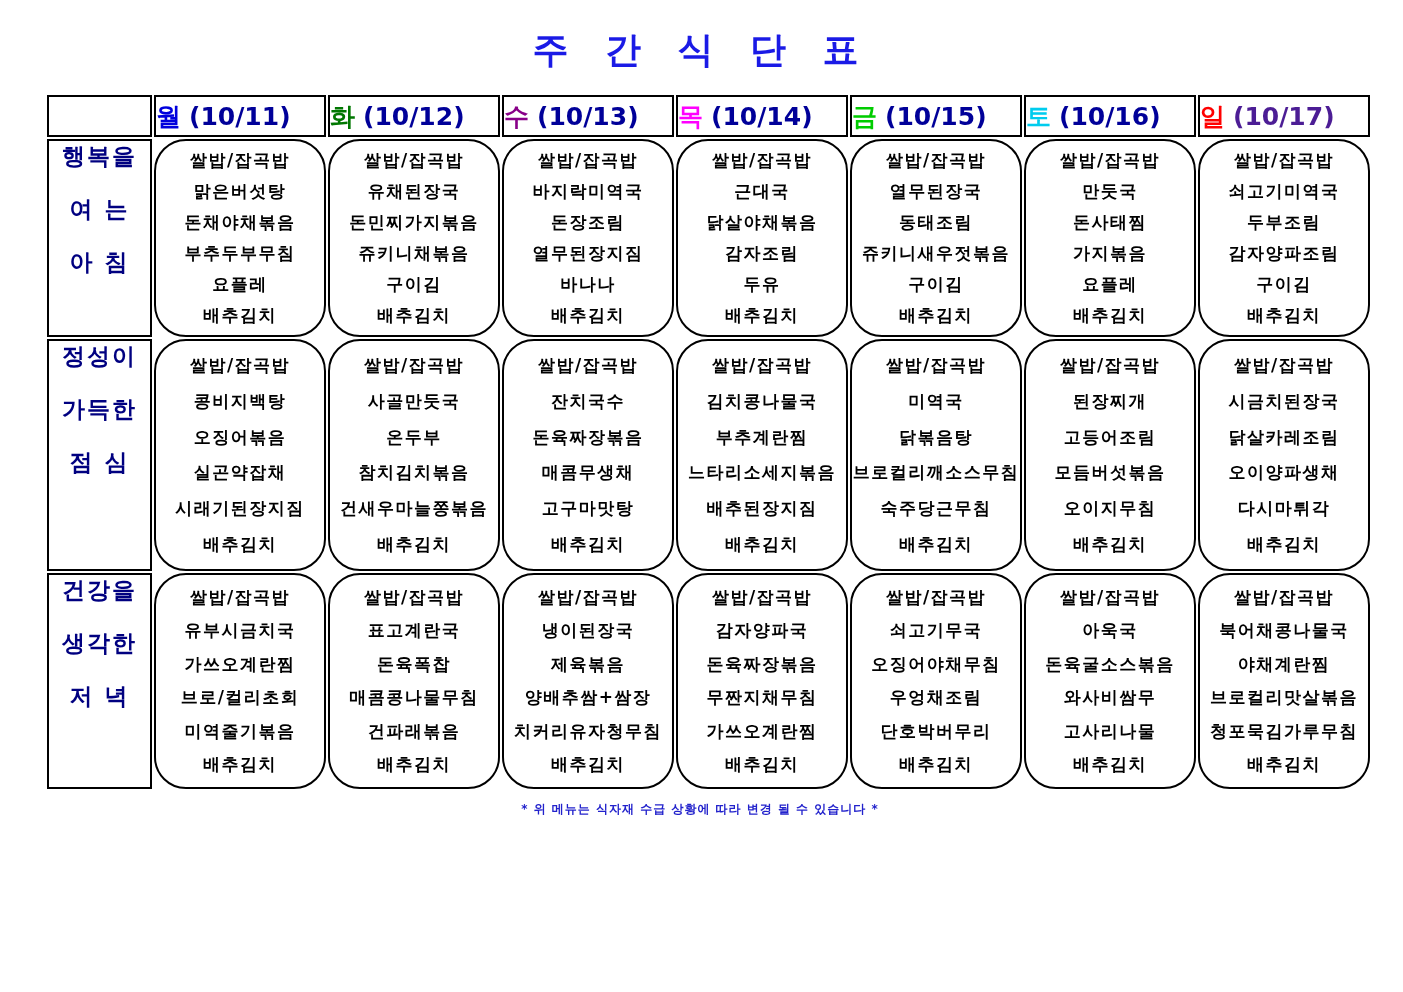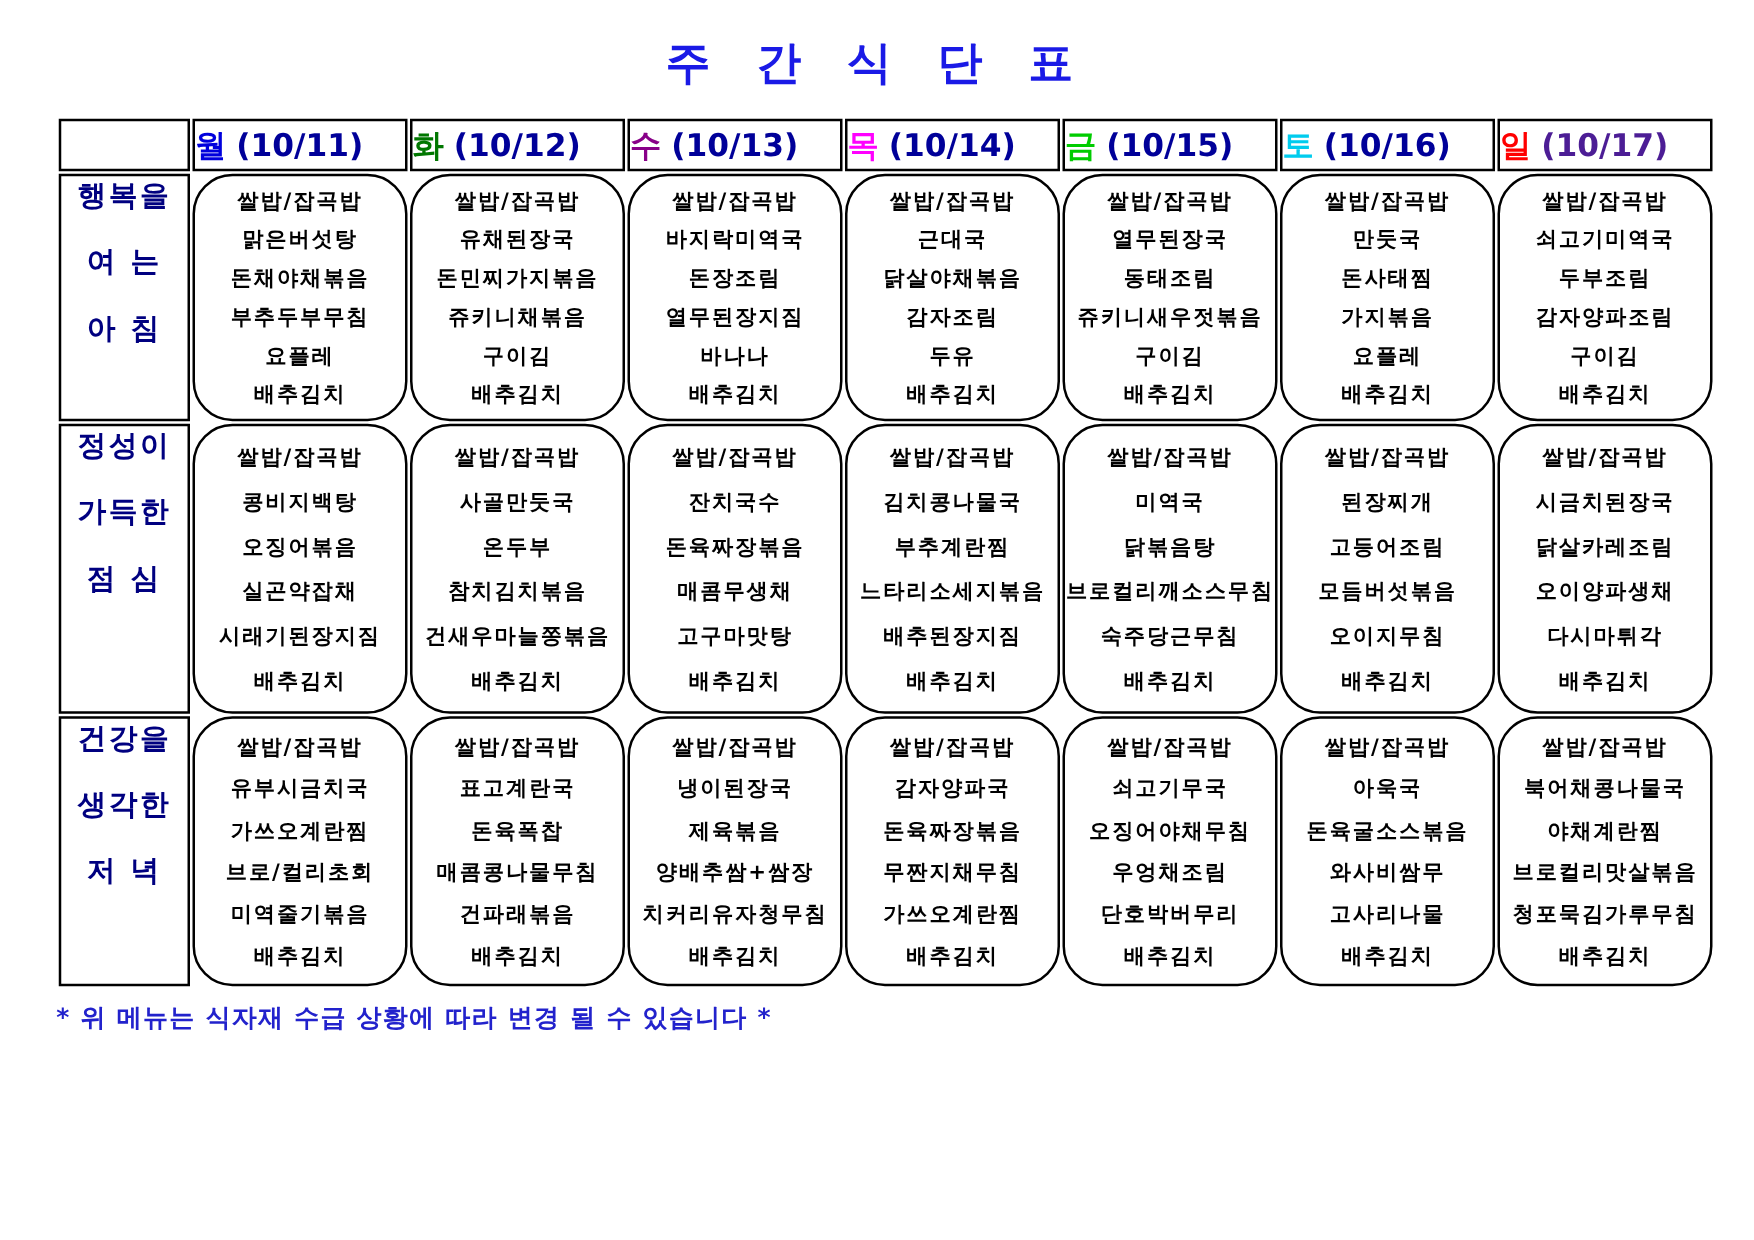--- a/index.html
+++ b/index.html
@@ -47,22 +47,23 @@
   tr.r1 .cellwrap,tr.r1 .labelwrap{height:228px;}
   tr.r2 .cellwrap,tr.r2 .labelwrap{height:212px;}
   .mi{
     font-size:17px;
     letter-spacing:1.5px;
     color:var(--menu-color,#000);
     white-space:nowrap;
   }
   .footer{
     width:1310px;margin-left:45px;
+    text-align:center;
     color:var(--footer-color,#2222cc);
-    font-size:20px;
+    font-size:12px;
     letter-spacing:1px;
   }
   .footer .fline{margin-top:10px;}
 </style>
 </head>
 <body>
 
 <div class="page-title">주 간 식 단 표</div>
 
 <table class="menu-table">

